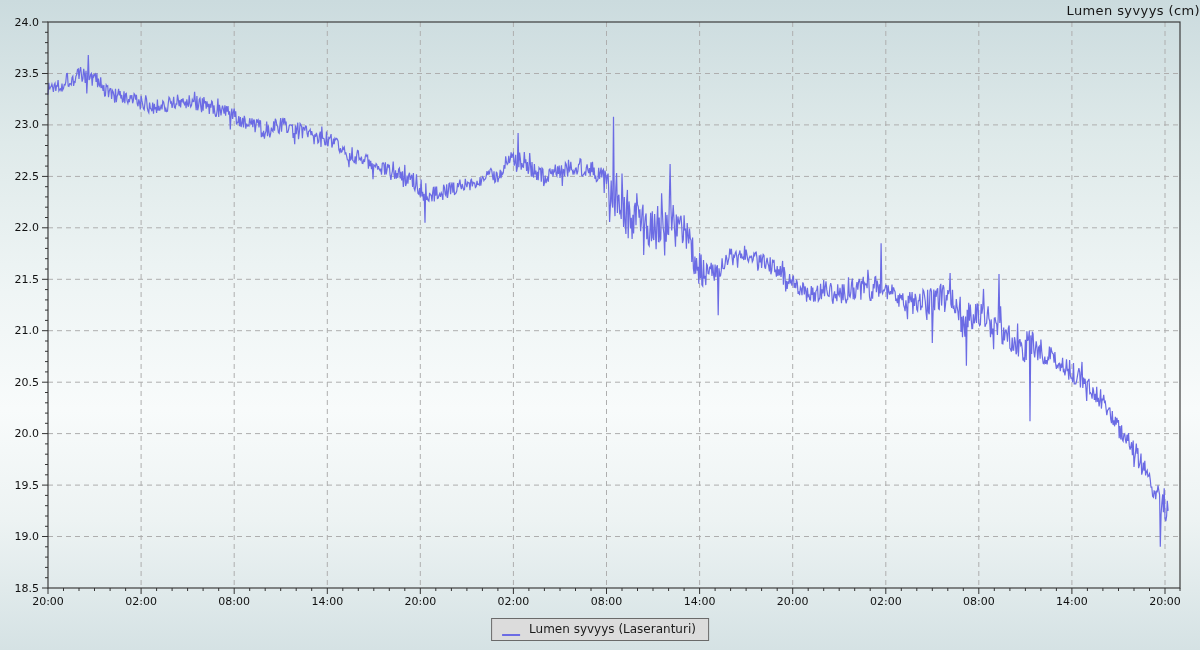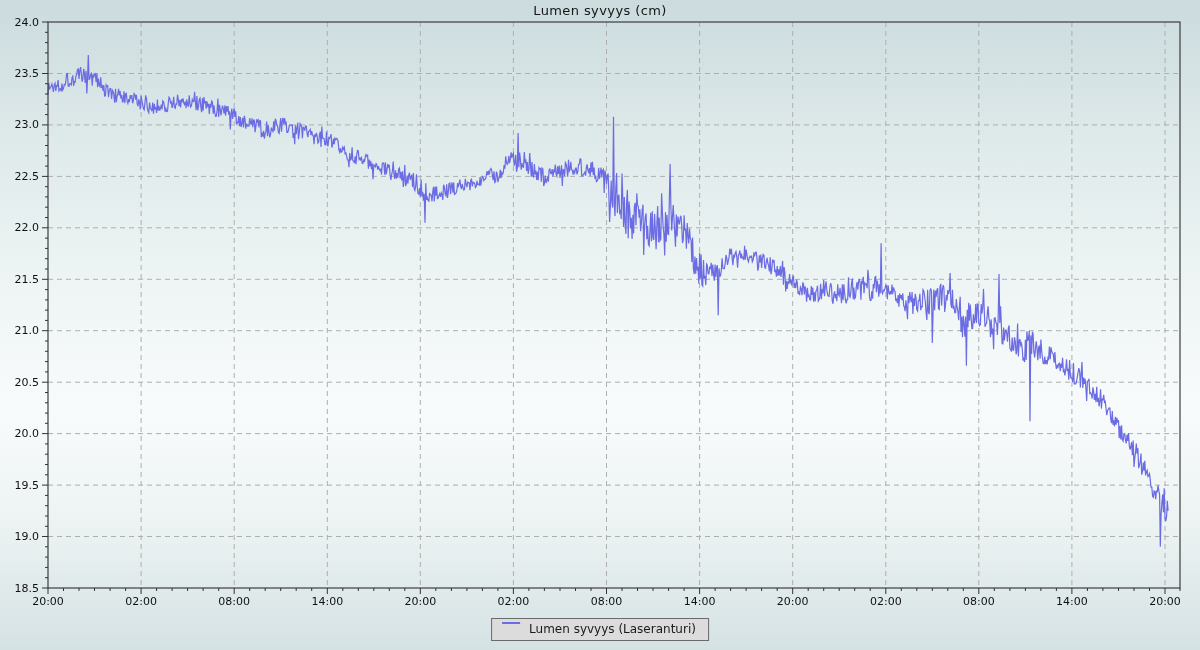--- a/index.html
+++ b/index.html
@@ -10,30 +10,30 @@
   #stage{
     position:relative;
     width:1200px;height:650px;
     overflow:hidden;
     background:linear-gradient(to bottom,
       #cbdbde 0%, #dfeaea 22%, #eff5f5 45%,
       #f8fbfb 63%, #edf3f3 80%, #d5e2e4 100%);
   }
   #chart-title{
     position:absolute;top:3px;left:0;width:100%;
-    text-align:center;
+    text-align:right;
     font-size:13px;color:#161616;
     letter-spacing:0.4px;
   }
   #plot-svg{position:absolute;top:0;left:0;}
   #legend{
     position:absolute;
     top:618px;left:50%;
     transform:translateX(-50%);
-    display:flex;align-items:flex-start;gap:9px;
+    display:flex;align-items:flex-end;gap:9px;
     background:#dcdcdc;
     border:1px solid #6a6a6a;
     padding:3px 12px 4px 10px;
     font-size:12px;color:#1a1a1a;
     white-space:nowrap;
   }
   .legend-swatch{display:inline-block;width:18px;height:2px;}
 </style>
 </head>
 <body>

